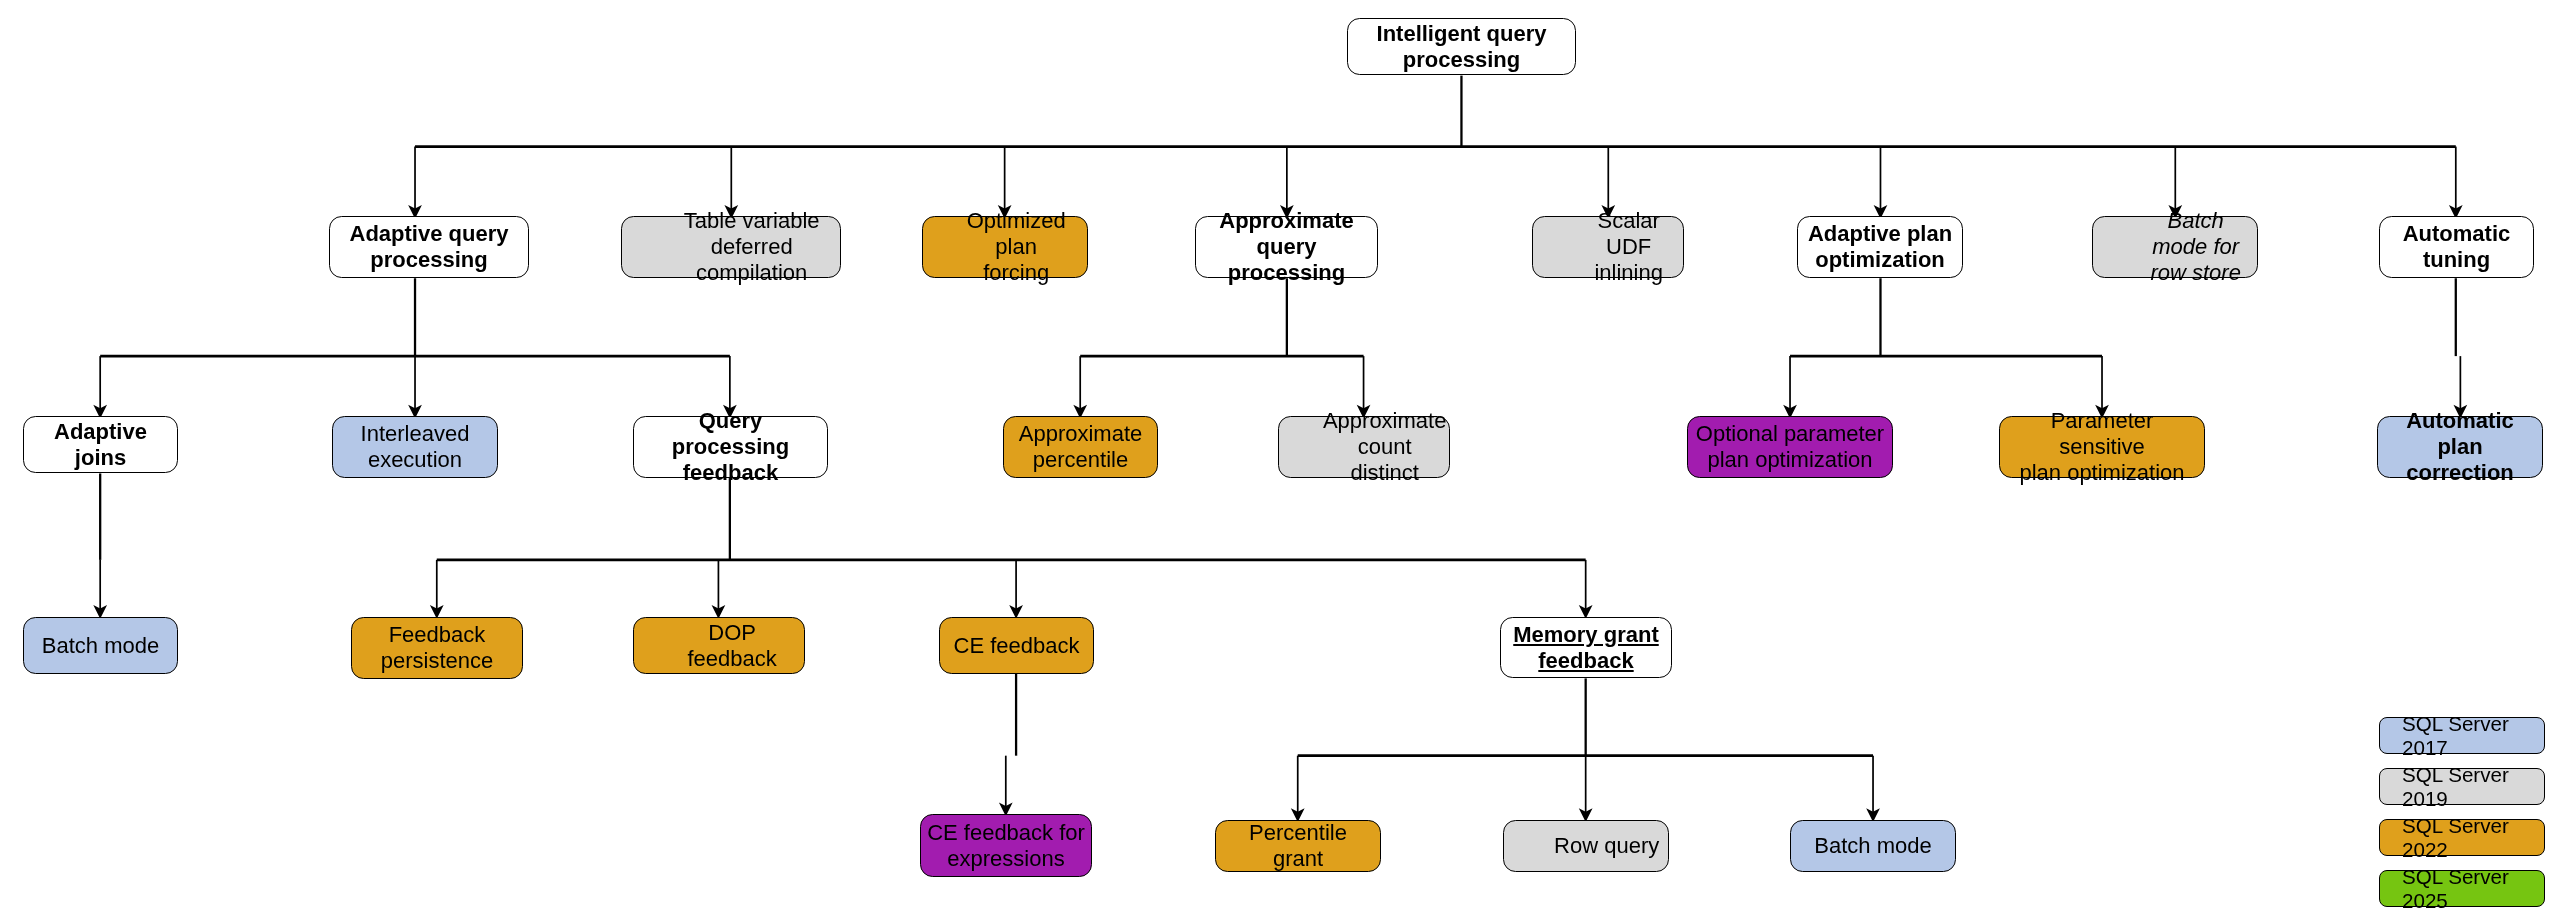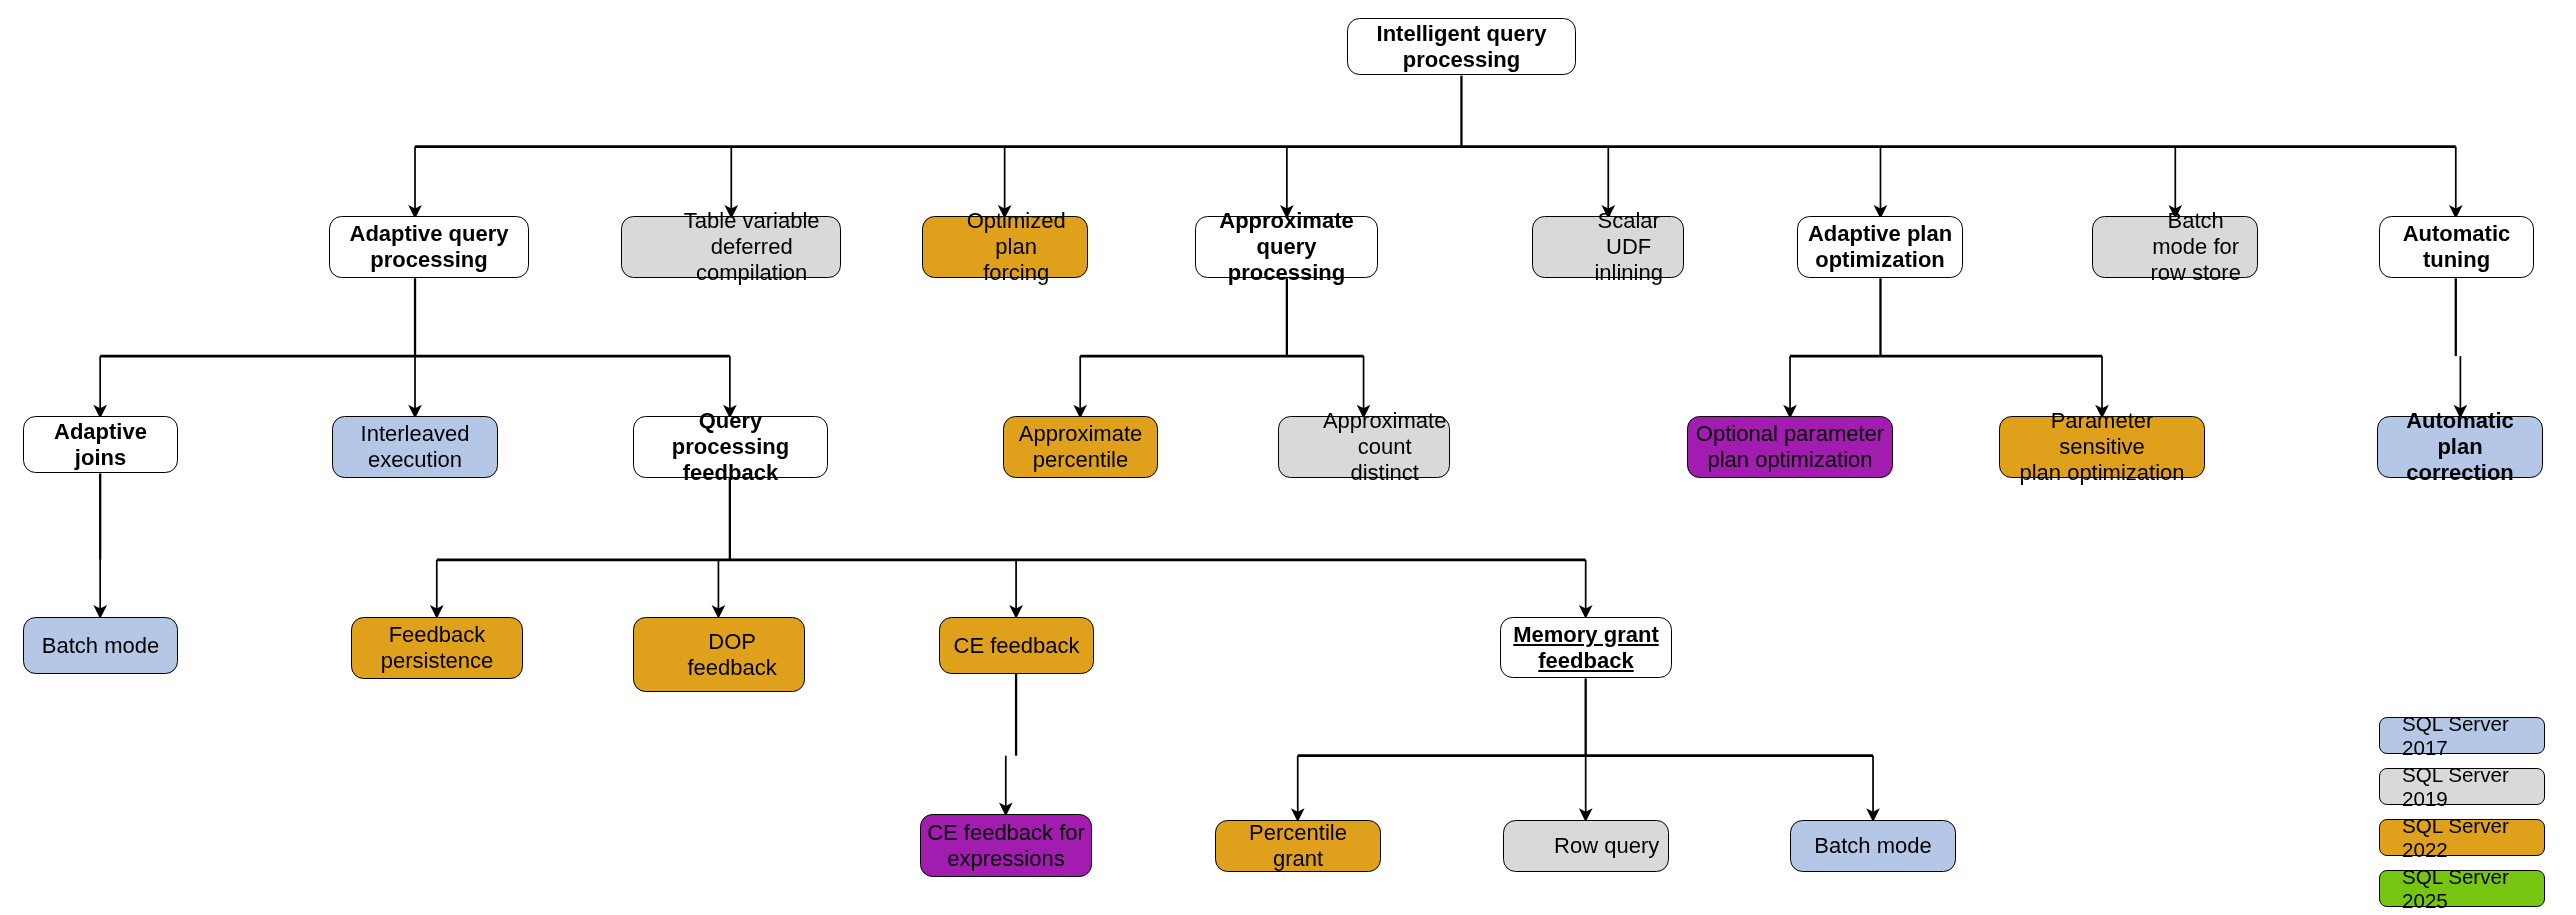--- a/index.html
+++ b/index.html
@@ -124,21 +124,21 @@
       <div class="node grey" style="left: 621px; top: 216px; width: 220px; height: 62px;">Table variable
 deferred compilation</div>
       <div class="node amber" style="left: 922px; top: 216px; width: 166px; height: 62px; padding-left: 28px;">Optimized plan
 forcing</div>
       <div class="node white bold" style="left: 1195px; top: 216px; width: 183px; height: 62px;">Approximate
 query processing</div>
       <div class="node grey" style="left: 1532px; top: 216px; width: 152px; height: 62px;">Scalar UDF
 inlining</div>
       <div class="node white bold" style="left: 1797px; top: 216px; width: 166px; height: 62px;">Adaptive plan
 optimization</div>
-      <div class="node grey" style="left: 2092px; top: 216px; width: 166px; height: 62px;">Batch mode for
+      <div class="node grey" style="left: 2092px; top: 216px; width: 166px; height: 62px; font-style: italic;">Batch mode for
 row store</div>
       <div class="node white bold" style="left: 2379px; top: 216px; width: 155px; height: 62px;">Automatic
 tuning</div>
       <div class="node white bold" style="left: 23px; top: 416px; width: 155px; height: 57px;">Adaptive joins</div>
       <div class="node blue" style="left: 332px; top: 416px; width: 166px; height: 62px;">Interleaved
 execution</div>
       <div class="node white bold" style="left: 633px; top: 416px; width: 195px; height: 62px;">Query processing
 feedback</div>
       <div class="node amber" style="left: 1003px; top: 416px; width: 155px; height: 62px;">Approximate
 percentile</div>
@@ -146,21 +146,21 @@
 count distinct</div>
       <div class="node green" style="left: 1687px; top: 416px; width: 206px; height: 62px;">Optional parameter
 plan optimization</div>
       <div class="node amber" style="left: 1999px; top: 416px; width: 206px; height: 62px;">Parameter sensitive
 plan optimization</div>
       <div class="node blue" style="left: 2377px; top: 416px; width: 166px; height: 62px; font-weight: bold;">Automatic plan
 correction</div>
       <div class="node blue" style="left: 23px; top: 617px; width: 155px; height: 57px;">Batch mode</div>
       <div class="node amber" style="left: 351px; top: 617px; width: 172px; height: 62px;">Feedback
 persistence</div>
-      <div class="node amber" style="left: 633px; top: 617px; width: 172px; height: 75px; padding-left: 32px;">DOP feedback</div>
+      <div class="node amber" style="left: 633px; top: 617px; width: 172px; height: 57px; padding-left: 32px;">DOP feedback</div>
       <div class="node amber" style="left: 939px; top: 617px; width: 155px; height: 57px;">CE feedback</div>
       <div class="node white bold" style="left: 1500px; top: 617px; width: 172px; height: 61px; text-decoration: underline;">Memory grant
 feedback</div>
       <div class="node green" style="left: 920px; top: 814px; width: 172px; height: 63px;">CE feedback for
 expressions</div>
       <div class="node amber" style="left: 1215px; top: 820px; width: 166px; height: 52px;">Percentile grant</div>
       <div class="node grey" style="left: 1503px; top: 820px; width: 166px; height: 52px;">Row query</div>
       <div class="node blue" style="left: 1790px; top: 820px; width: 166px; height: 52px;">Batch mode</div>
     </div>
   <div id="legend">

